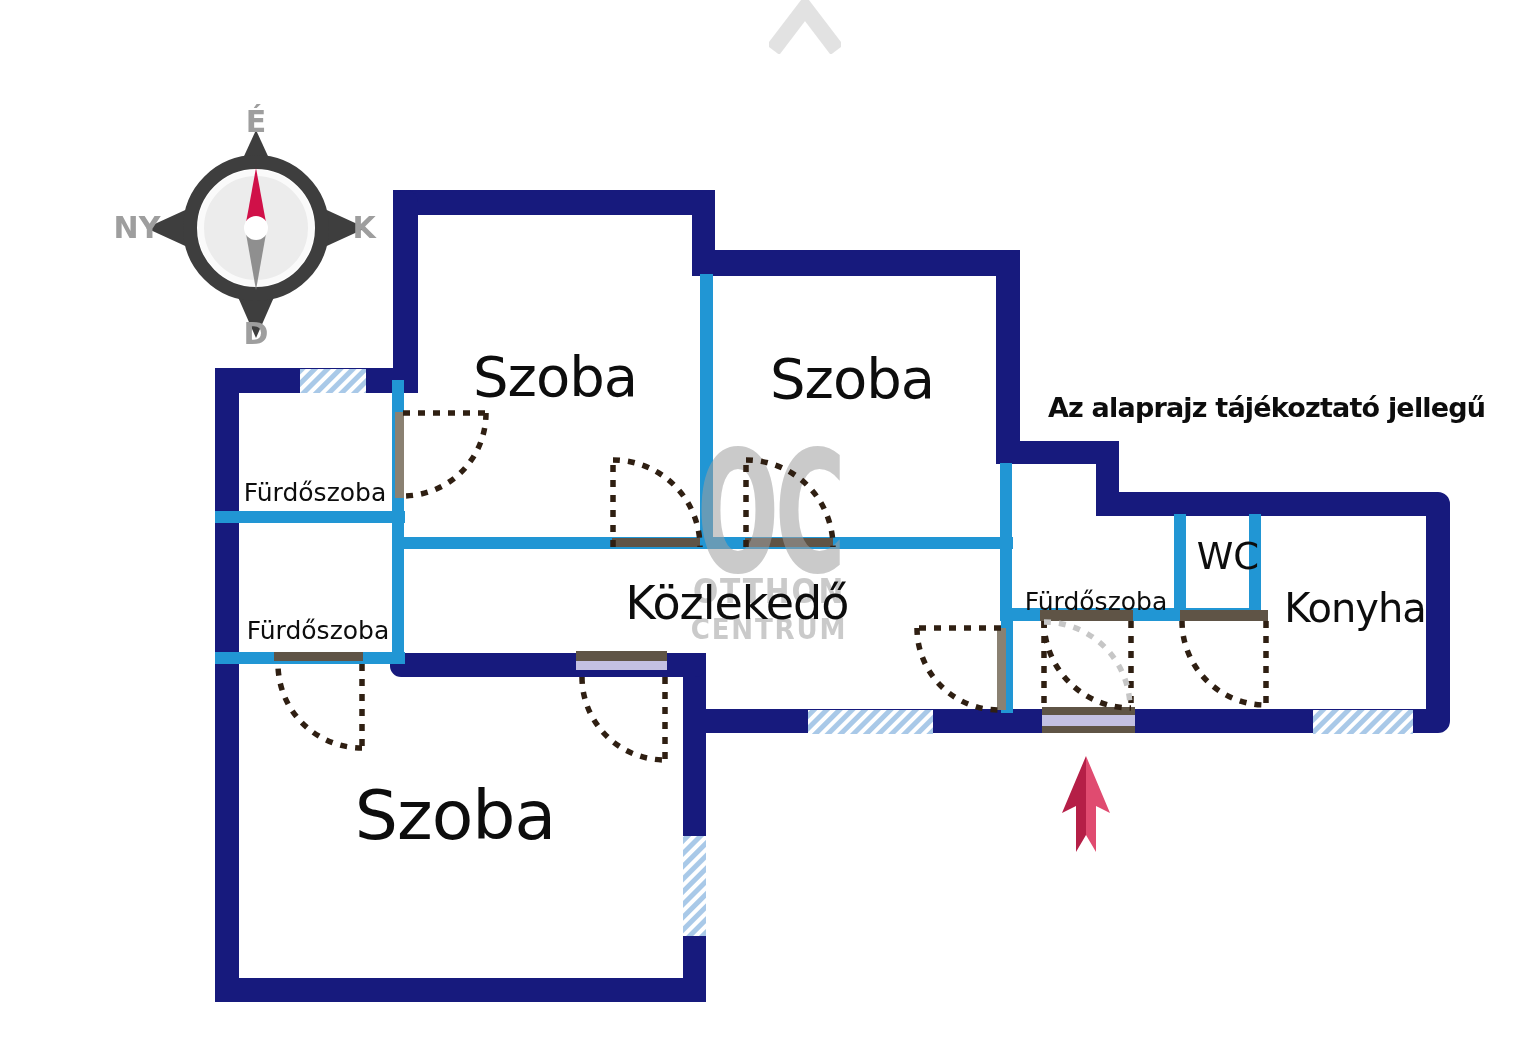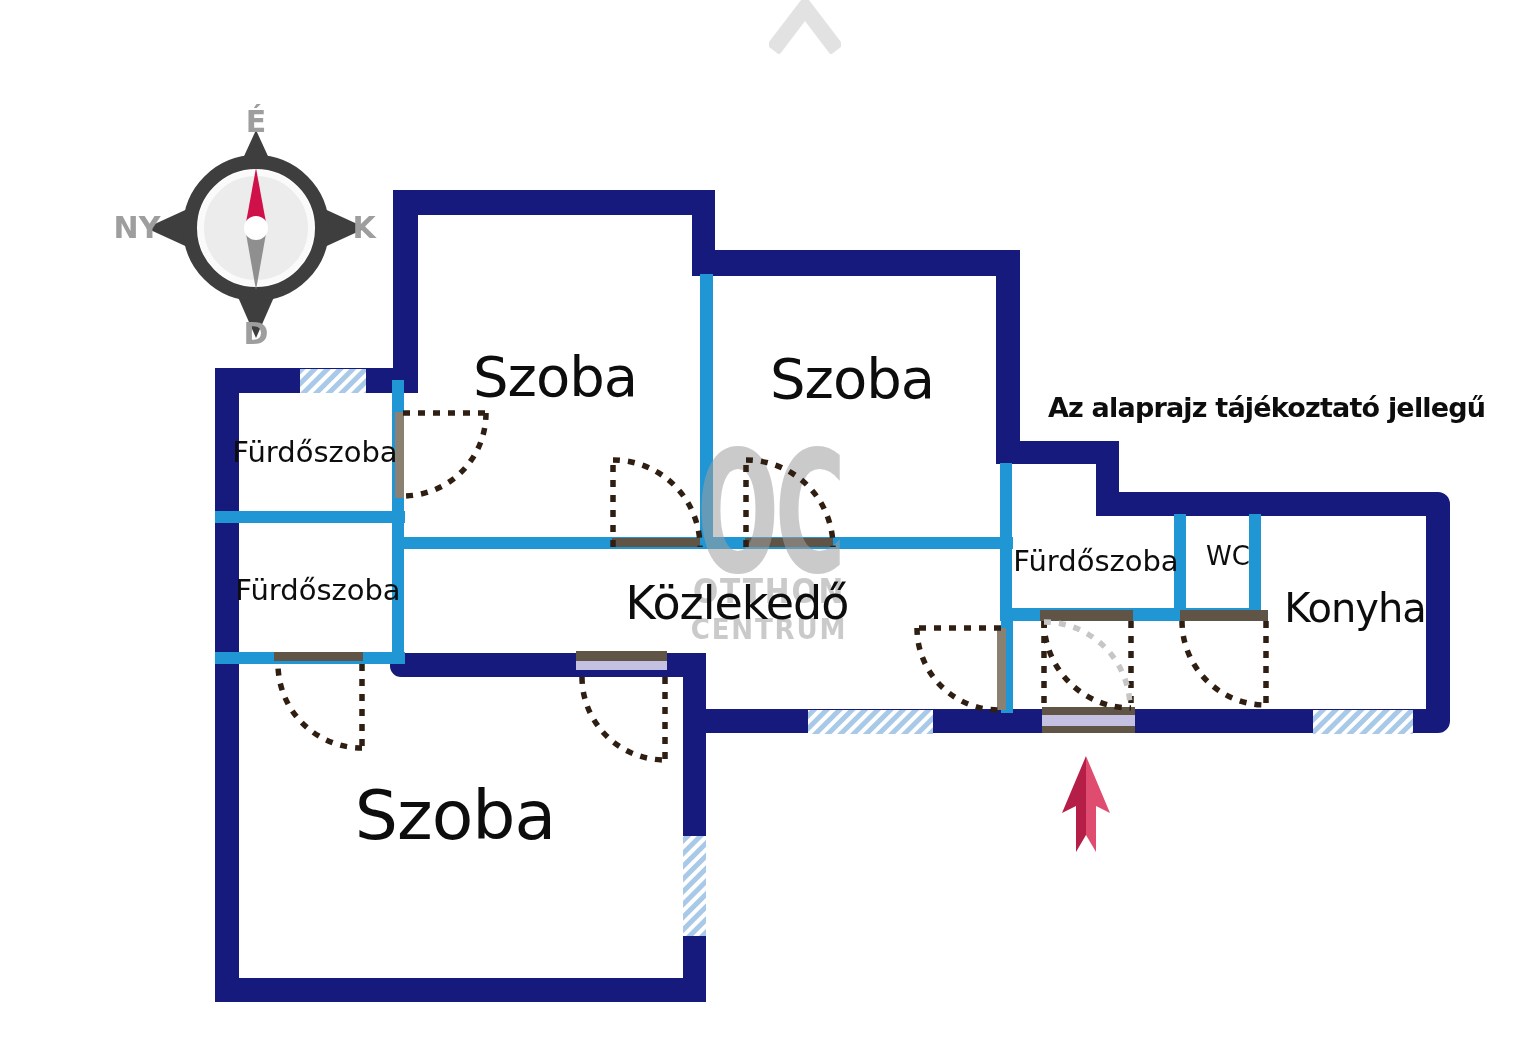--- a/index.html
+++ b/index.html
@@ -8,23 +8,23 @@
     overflow:hidden;font-family:"DejaVu Sans","Liberation Sans",sans-serif;
   }
   #canvas svg{position:absolute;left:0;top:0;}
   .room-label{
     position:absolute;transform:translate(-50%,-50%);
     font-weight:normal;color:#0d0d0d;white-space:nowrap;line-height:1;
     letter-spacing:-1px;
   }
   .lbl-szoba{font-size:56px;}
   .lbl-szoba-big{font-size:68px;}
-  .lbl-furdo{font-size:29px;letter-spacing:0;}
+  .lbl-furdo{font-size:25px;letter-spacing:0;margin-top:40px;}
   .lbl-kozlekedo{font-size:46px;}
-  .lbl-wc{font-size:26px;letter-spacing:0;}
+  .lbl-wc{font-size:37px;letter-spacing:0;}
   .lbl-konyha{font-size:40px;}
   #disclaimer{
     position:absolute;left:1032px;top:392px;font-weight:bold;color:#0d0d0d;
     font-size:27px;letter-spacing:-0.8px;white-space:nowrap;line-height:1.2;margin-left:16px;
   }
   
   .wm{position:absolute;left:769px;top:0;width:0;height:0;}
   .wm *{color:#a0a0a0;opacity:0.55;font-weight:bold;white-space:nowrap;}
   .wm-caret{position:absolute;left:-36px;top:402px;opacity:0.55;}
   .wm-oc{

